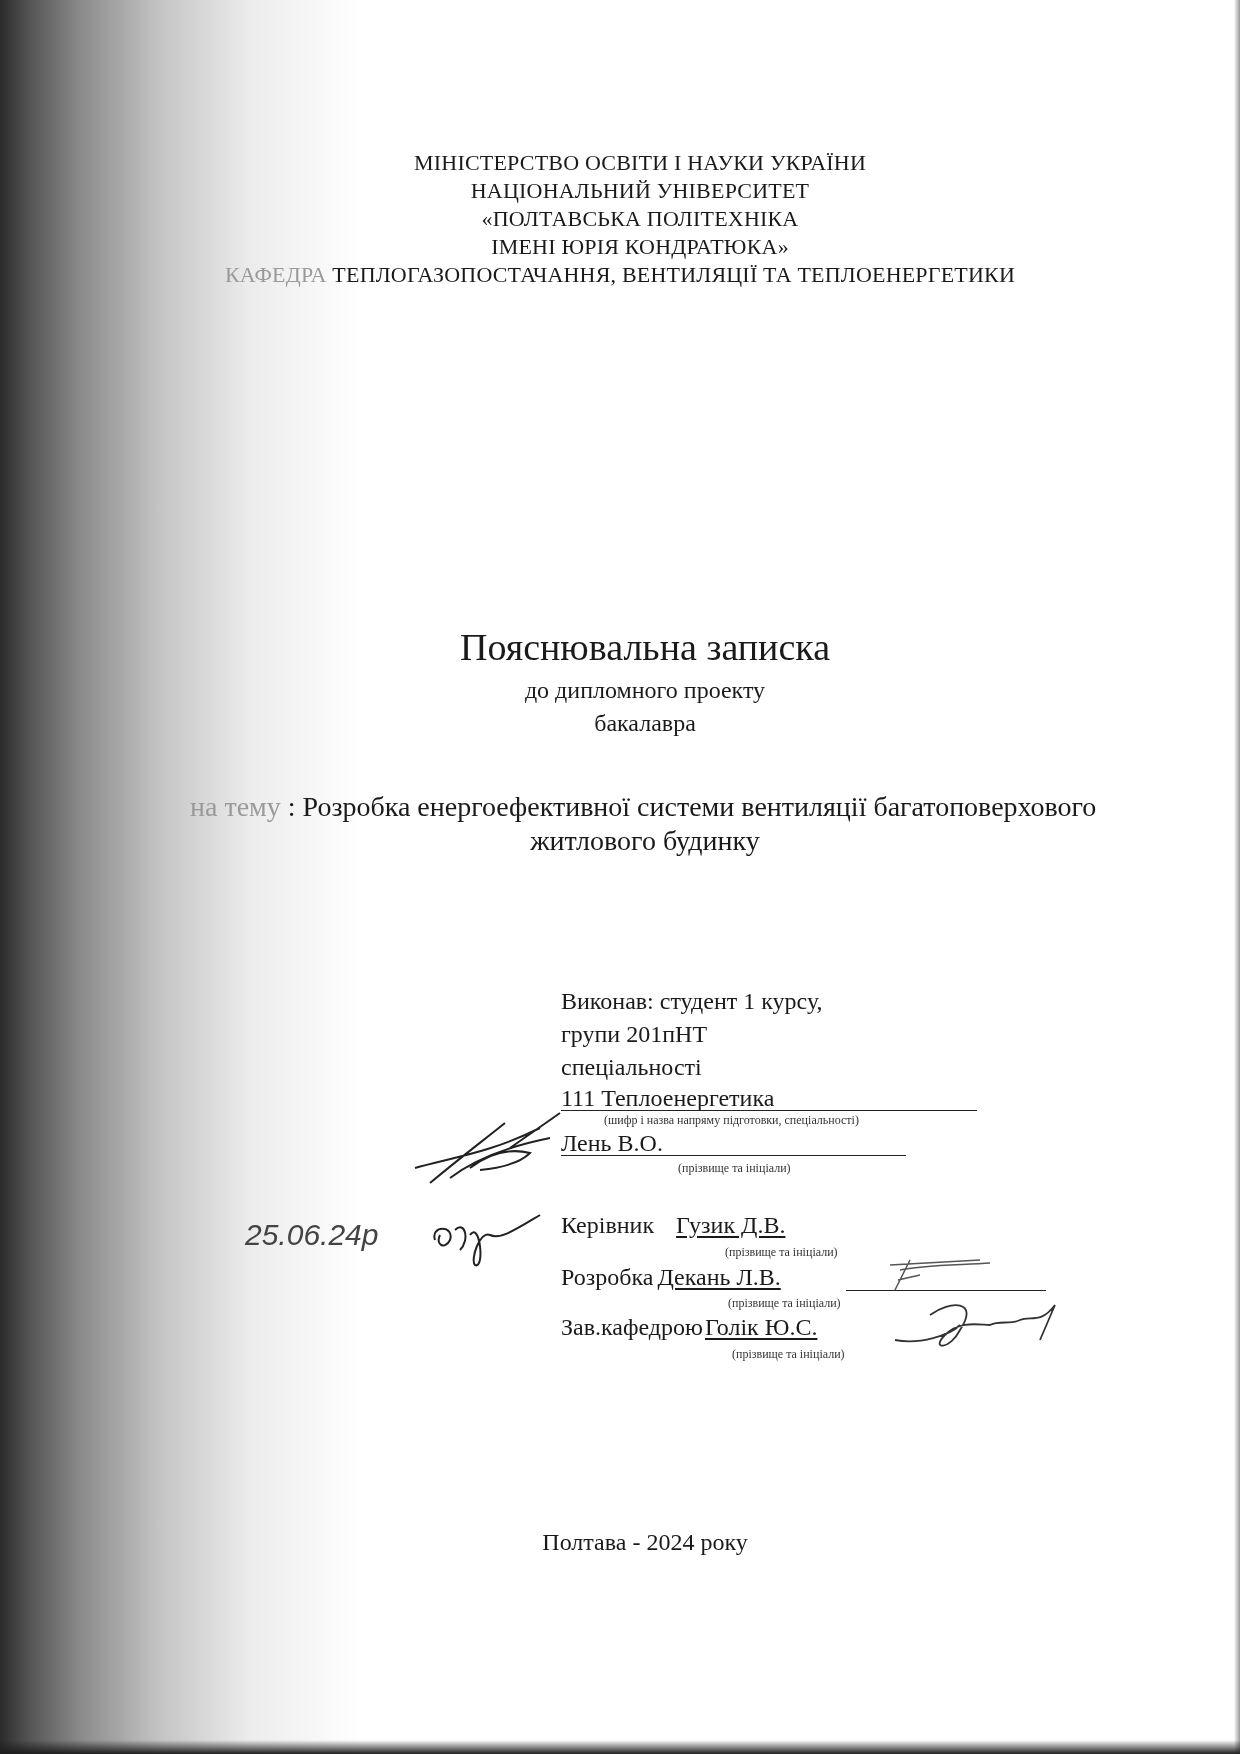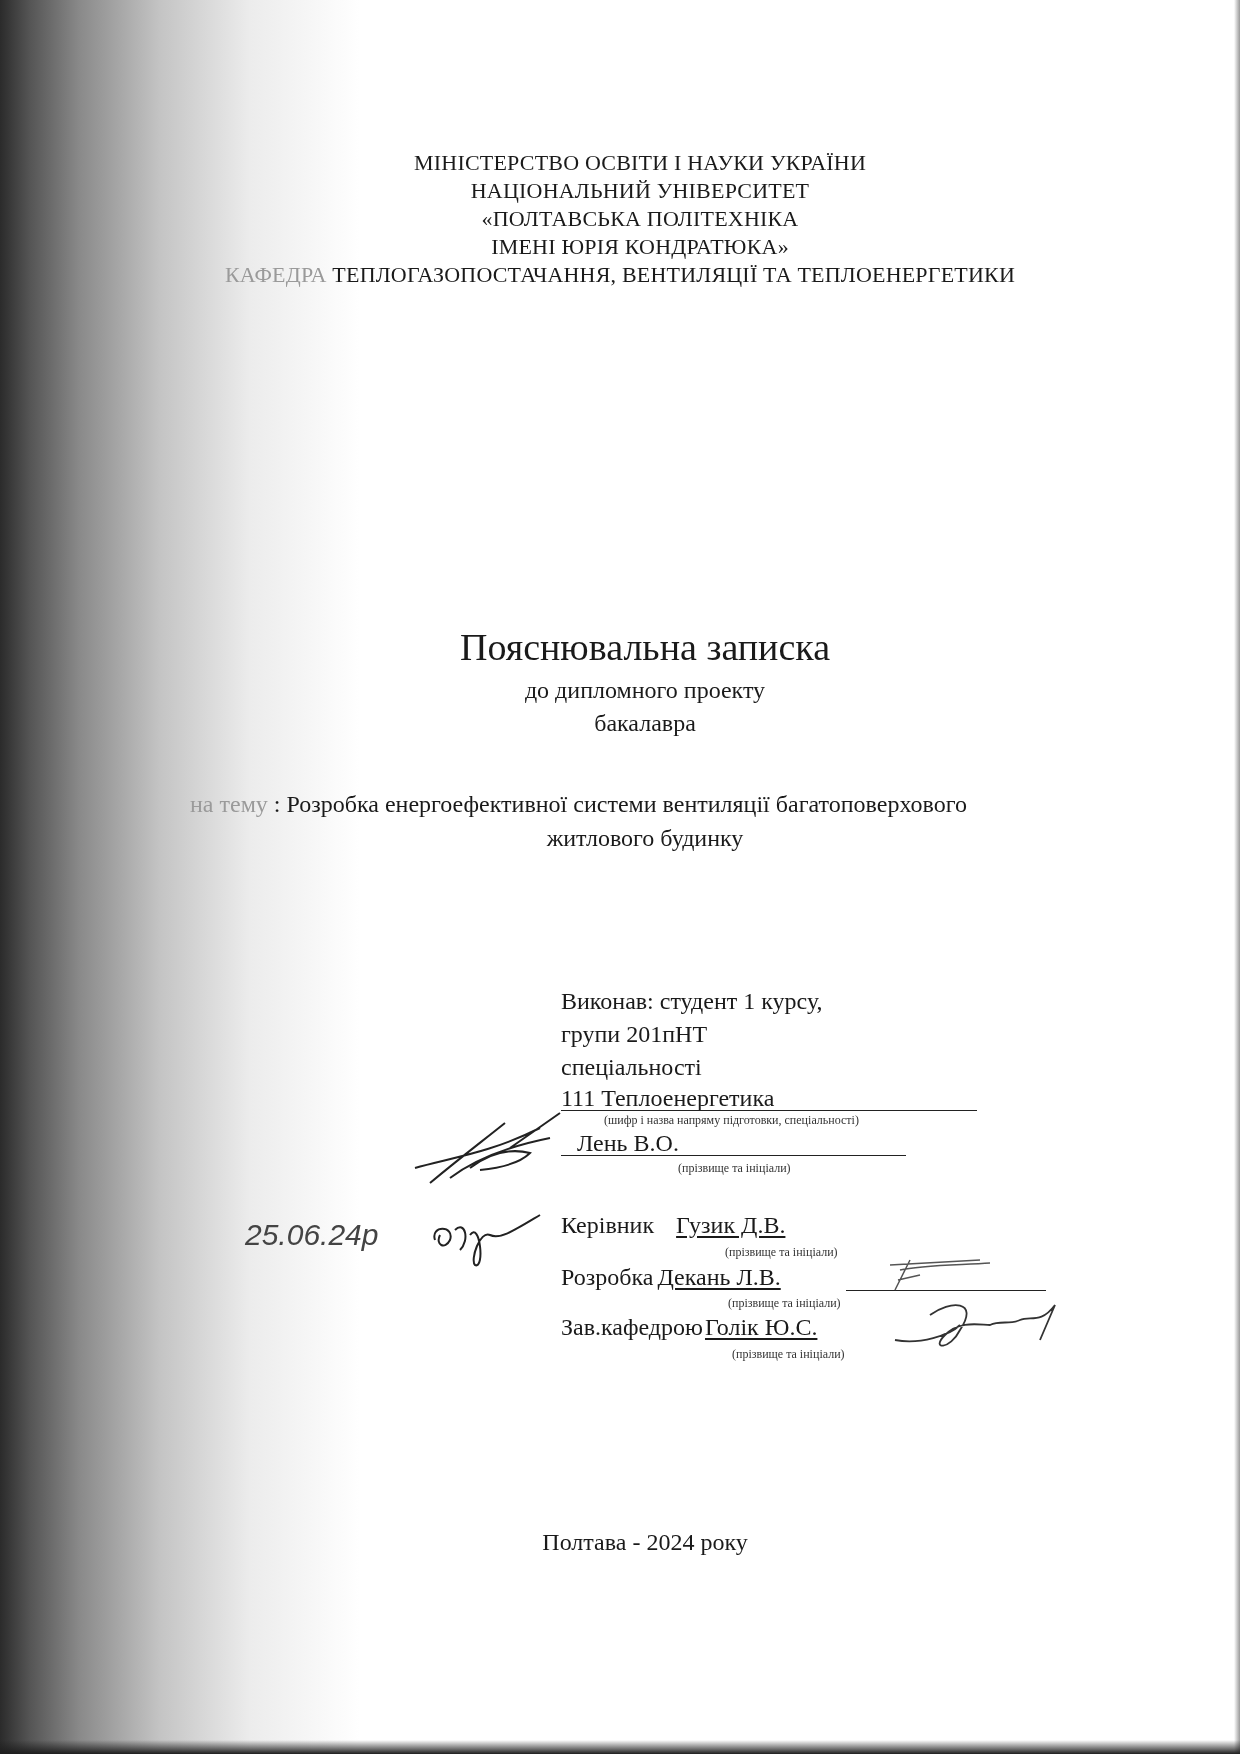--- a/index.html
+++ b/index.html
@@ -19,21 +19,21 @@
   }
   .right-edge {
     position:absolute; right:0; top:0; width:6px; height:1754px;
     background:linear-gradient(to right, rgba(0,0,0,0), #999);
   }
   .abs { position:absolute; }
   .center-line { position:absolute; left:0; width:1240px; text-align:center; }
   .hdr { font-size:22px; line-height:26px; letter-spacing:0.2px; }
   .title { font-size:38px; }
   .subtitle { font-size:24px; }
-  .topic { font-size:24px; }
+  .topic { font-size:28px; }
   .sig { font-size:24px; left:561px; }
   .u { text-decoration:underline; text-underline-offset:3px; }
   .line { position:absolute; height:1px; background:#222; }
   .caption { position:absolute; font-size:12px; color:#333; }
   .hand { position:absolute; }
   .faded { color:#9a9a9a; }
 </style>
 </head>
 <body>
 
@@ -64,21 +64,21 @@
   <div class="center-line topic" style="top:825px; left:25px;">житлового будинку</div>
 </div>
 
 <div>
   <div class="abs sig" style="top:988px;">Виконав: студент 1 курсу,</div>
   <div class="abs sig" style="top:1021px;">групи 201пНТ</div>
   <div class="abs sig" style="top:1054px;">спеціальності</div>
   <div class="abs sig" style="top:1085px;">111 Теплоенергетика</div>
   <div class="line" style="top:1110px; left:561px; width:416px;"></div>
   <div class="caption" style="top:1113px; left:604px;">(шифр і назва напряму підготовки, спеціальності)</div>
-  <div class="abs sig" style="top:1130px;margin-left:16px;">Лень В.О.</div>
+  <div class="abs sig" style="top:1130px;">Лень В.О.</div>
   <div class="line" style="top:1155px; left:561px; width:345px;"></div>
   <div class="caption" style="top:1161px; left:678px;">(прізвище та ініціали)</div>
 </div>
 
 <div>
   <div class="abs sig" style="top:1212px;">
     <span>Керівник</span>
     <span class="u" style="margin-left:16px;margin-top:42px;">Гузик Д.В.</span>
   </div>
   <div class="caption" style="top:1245px; left:725px;">(прізвище та ініціали)</div>

